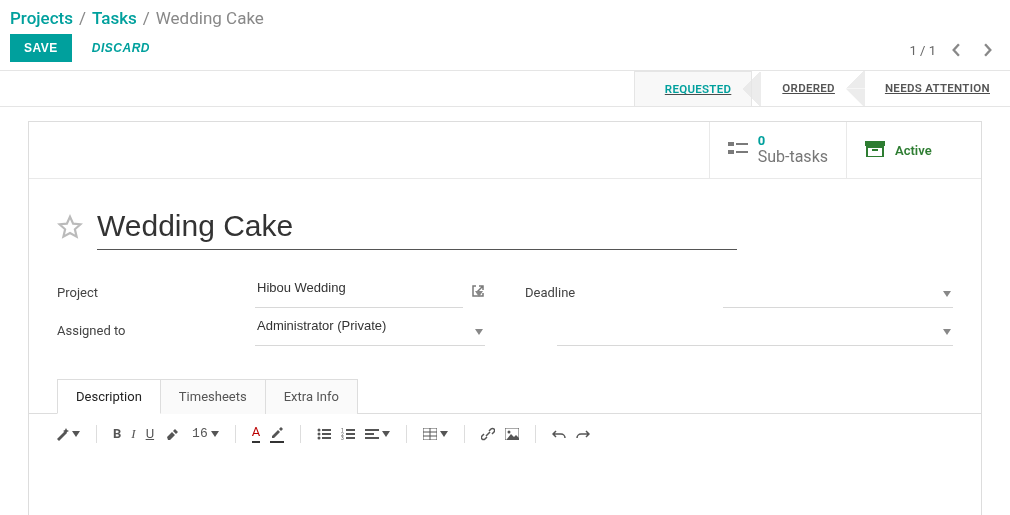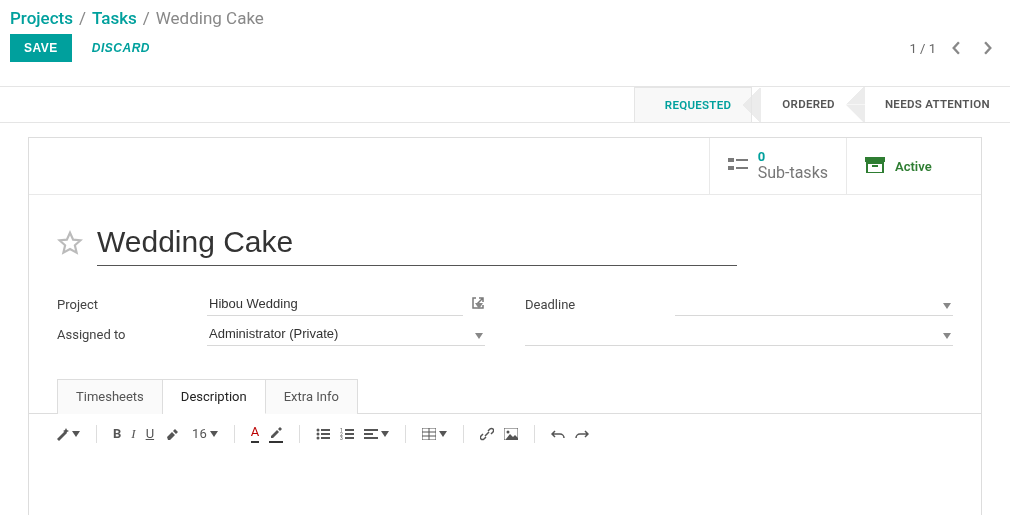--- a/index.html
+++ b/index.html
@@ -1,32 +1,32 @@
 <!DOCTYPE html>
 <html><head>
 <meta charset="utf-8">
 <style>
   * { box-sizing: border-box; }
   html, body { margin: 0; padding: 0; font-family: -apple-system, BlinkMacSystemFont, "Segoe UI", Roboto, "Helvetica Neue", Arial, sans-serif; font-size: 13px; color: #4c4c4c; background:#fff;}
 
-  .control-panel { padding: 8px 10px 16px 10px; border-bottom: 1px solid #e5e5e5; }
+  .control-panel { padding: 8px 10px 0 10px; border-bottom: 1px solid #e5e5e5; }
   .breadcrumb { font-size: 17px; margin-bottom: 6px; display:flex; align-items:center; gap:6px; flex-wrap:wrap;}
   .breadcrumb .crumb-link { color: #00a09d; font-weight: 500; cursor:pointer;}
   .breadcrumb .sep { color:#888;}
   .breadcrumb .crumb-current { color: #888; }
 
-  .toolbar-row { display:flex; justify-content:space-between; align-items:center; margin-bottom:8px;}
+  .toolbar-row { display:flex; justify-content:space-between; align-items:flex-end; margin-bottom:8px;}
   .toolbar-left { display:flex; align-items:center; gap:14px;}
   .btn-save { background:#00a09d; color:#fff; border:none; padding:7px 14px; font-weight:600; letter-spacing:.5px; cursor:pointer; font-size:12px;}
   .btn-discard { color:#00a09d; font-weight:600; background:none; border:none; cursor:pointer; letter-spacing:.5px; font-size:12px;font-style:italic;}
   .pager { display:flex; align-items:center; gap:8px; color:#666;}
   .pager .arrow { width:24px; height:24px; display:inline-flex; align-items:center; justify-content:center; color:#777; cursor:pointer;}
 
   .statusbar { display:flex; justify-content:flex-end; border-bottom:1px solid #e5e5e5; }
-  .st-steps { display:flex; }
+  .st-steps { display:flex;text-decoration:underline; }
   .st-step { position:relative; padding:10px 20px 10px 30px; font-size:11.5px; font-weight:600; color:#555; letter-spacing:.3px; cursor:pointer; }
   .st-step.active { color:#00a09d; background:#f8f8f8; border:1px solid #e5e5e5; border-bottom:none; }
   .st-step.active::after,
   .st-step::after {
     content:""; position:absolute; right:-10px; top:0; bottom:0; width:20px;
     background: linear-gradient(135deg, transparent 49%, #e5e5e5 50%) top left/100% 50% no-repeat,
                 linear-gradient(45deg,  transparent 49%, #e5e5e5 50%) bottom left/100% 50% no-repeat;
     pointer-events:none;
   }
   .st-step::after { opacity:.7; }
@@ -41,39 +41,39 @@
   .stat-btn .count { color:#00a09d; font-weight:700; font-size:13px; line-height:1;}
   .stat-btn .lbl { color:#777; font-size:16px;}
   .stat-btn.active-txt .active-word{ color:#2e7d32; font-weight:600;}
 
   .title-row { display:flex; align-items:center; gap:14px; padding:28px 28px 10px 28px;}
   .star { color:#bbb; cursor:pointer;}
   .task-title { font-size:30px; font-weight:500; color:#333; flex:0 0 auto; border:none; outline:none; padding:2px 4px 6px 0; width:640px; border-bottom:1px solid #555;}
   .kanban-dot { width:9px; height:9px; border-radius:50%; background:#e3e3e3; margin-left:auto; margin-right:230px;}
 
   .fields-grid { display:grid; grid-template-columns: 1fr 1fr; column-gap:40px; padding:10px 28px 8px 28px;}
-  .field-row { display:flex; align-items:center; margin:6px 0;}
+  .field-row { display:flex; align-items:center; margin:6px 0;gap:16px;}
   .field-label { width:150px; color:#444; font-size:13px;}
   .field-input-wrap { position:relative; flex:1; display:flex; align-items:center; gap:8px;}
-  .field-input { width:100%; border:none; border-bottom:1px solid #d8d8d8; padding:4px 20px 4px 2px; font-size:13px; color:#333; outline:none; background:transparent;}
+  .field-input { width:100%; border:none; border-bottom:1px solid #d8d8d8; padding:4px 20px 12px 2px; font-size:13px; color:#333; outline:none; background:transparent;margin-left:32px;}
   .caret-btn { position:absolute; right:2px; color:#888; pointer-events:none;}
   .ext-link { color:#7a7a7a; cursor:pointer;}
 
   .tabs { display:flex; padding:18px 28px 0 28px; }
   .tab { border:1px solid #ddd; border-bottom:none; padding:9px 18px; font-size:13px; color:#555; background:#fff; cursor:pointer; position:relative; top:1px;}
   .tab + .tab { border-left:none;}
   .tab.active { color:#222; border-bottom:1px solid #fff; }
   .tab:not(.active){ background:#fafafa;}
 
   .editor-bar { border-top:1px solid #ddd; margin:0; padding:10px 26px; display:flex; align-items:center; gap:14px; color:#555;}
   .ed-group { display:flex; align-items:center; gap:10px;}
   .ed-btn { cursor:pointer; color:#555; display:inline-flex; align-items:center;}
   .ed-btn svg { display:block;}
   .underline-bar { display:inline-block; border-bottom:2px solid #333; padding-bottom:2px;}
-  .font-size { display:flex; align-items:center; gap:3px;}
+  .font-size { display:flex; align-items:center; gap:3px;font-family:Liberation Mono, monospace;}
   .sep-v { width:1px; height:18px; background:#ddd; margin:0 2px;}
 
   .editor-body { min-height:110px; padding:12px 28px;}
 
   svg { fill: currentColor; }
 </style>
 </head>
 <body>
 
 <div class="control-panel">
@@ -203,22 +203,22 @@
               <svg width="8" height="6" viewBox="0 0 8 6">
                   <path d="M0 0h8L4 6z"></path>
                 </svg>
             </span>
           </div>
         </div>
       </div>
     </div>
 
     <div class="tabs">
+      <div class="tab active">Description</div>
       <div class="tab">Timesheets</div>
-      <div class="tab active">Description</div>
       <div class="tab">Extra Info</div>
     </div>
 
     <div class="editor-bar">
       <span class="ed-btn">
         <svg width="14" height="14" viewBox="0 0 14 14">
             <path d="M2 12 10 4l2 2-8 8zM11 1l1 2 2 1-2 1-1 2-1-2-2-1 2-1z"></path>
           </svg>
         <svg width="8" height="6" viewBox="0 0 8 6" style="margin-left:3px">
             <path d="M0 0h8L4 6z"></path>

